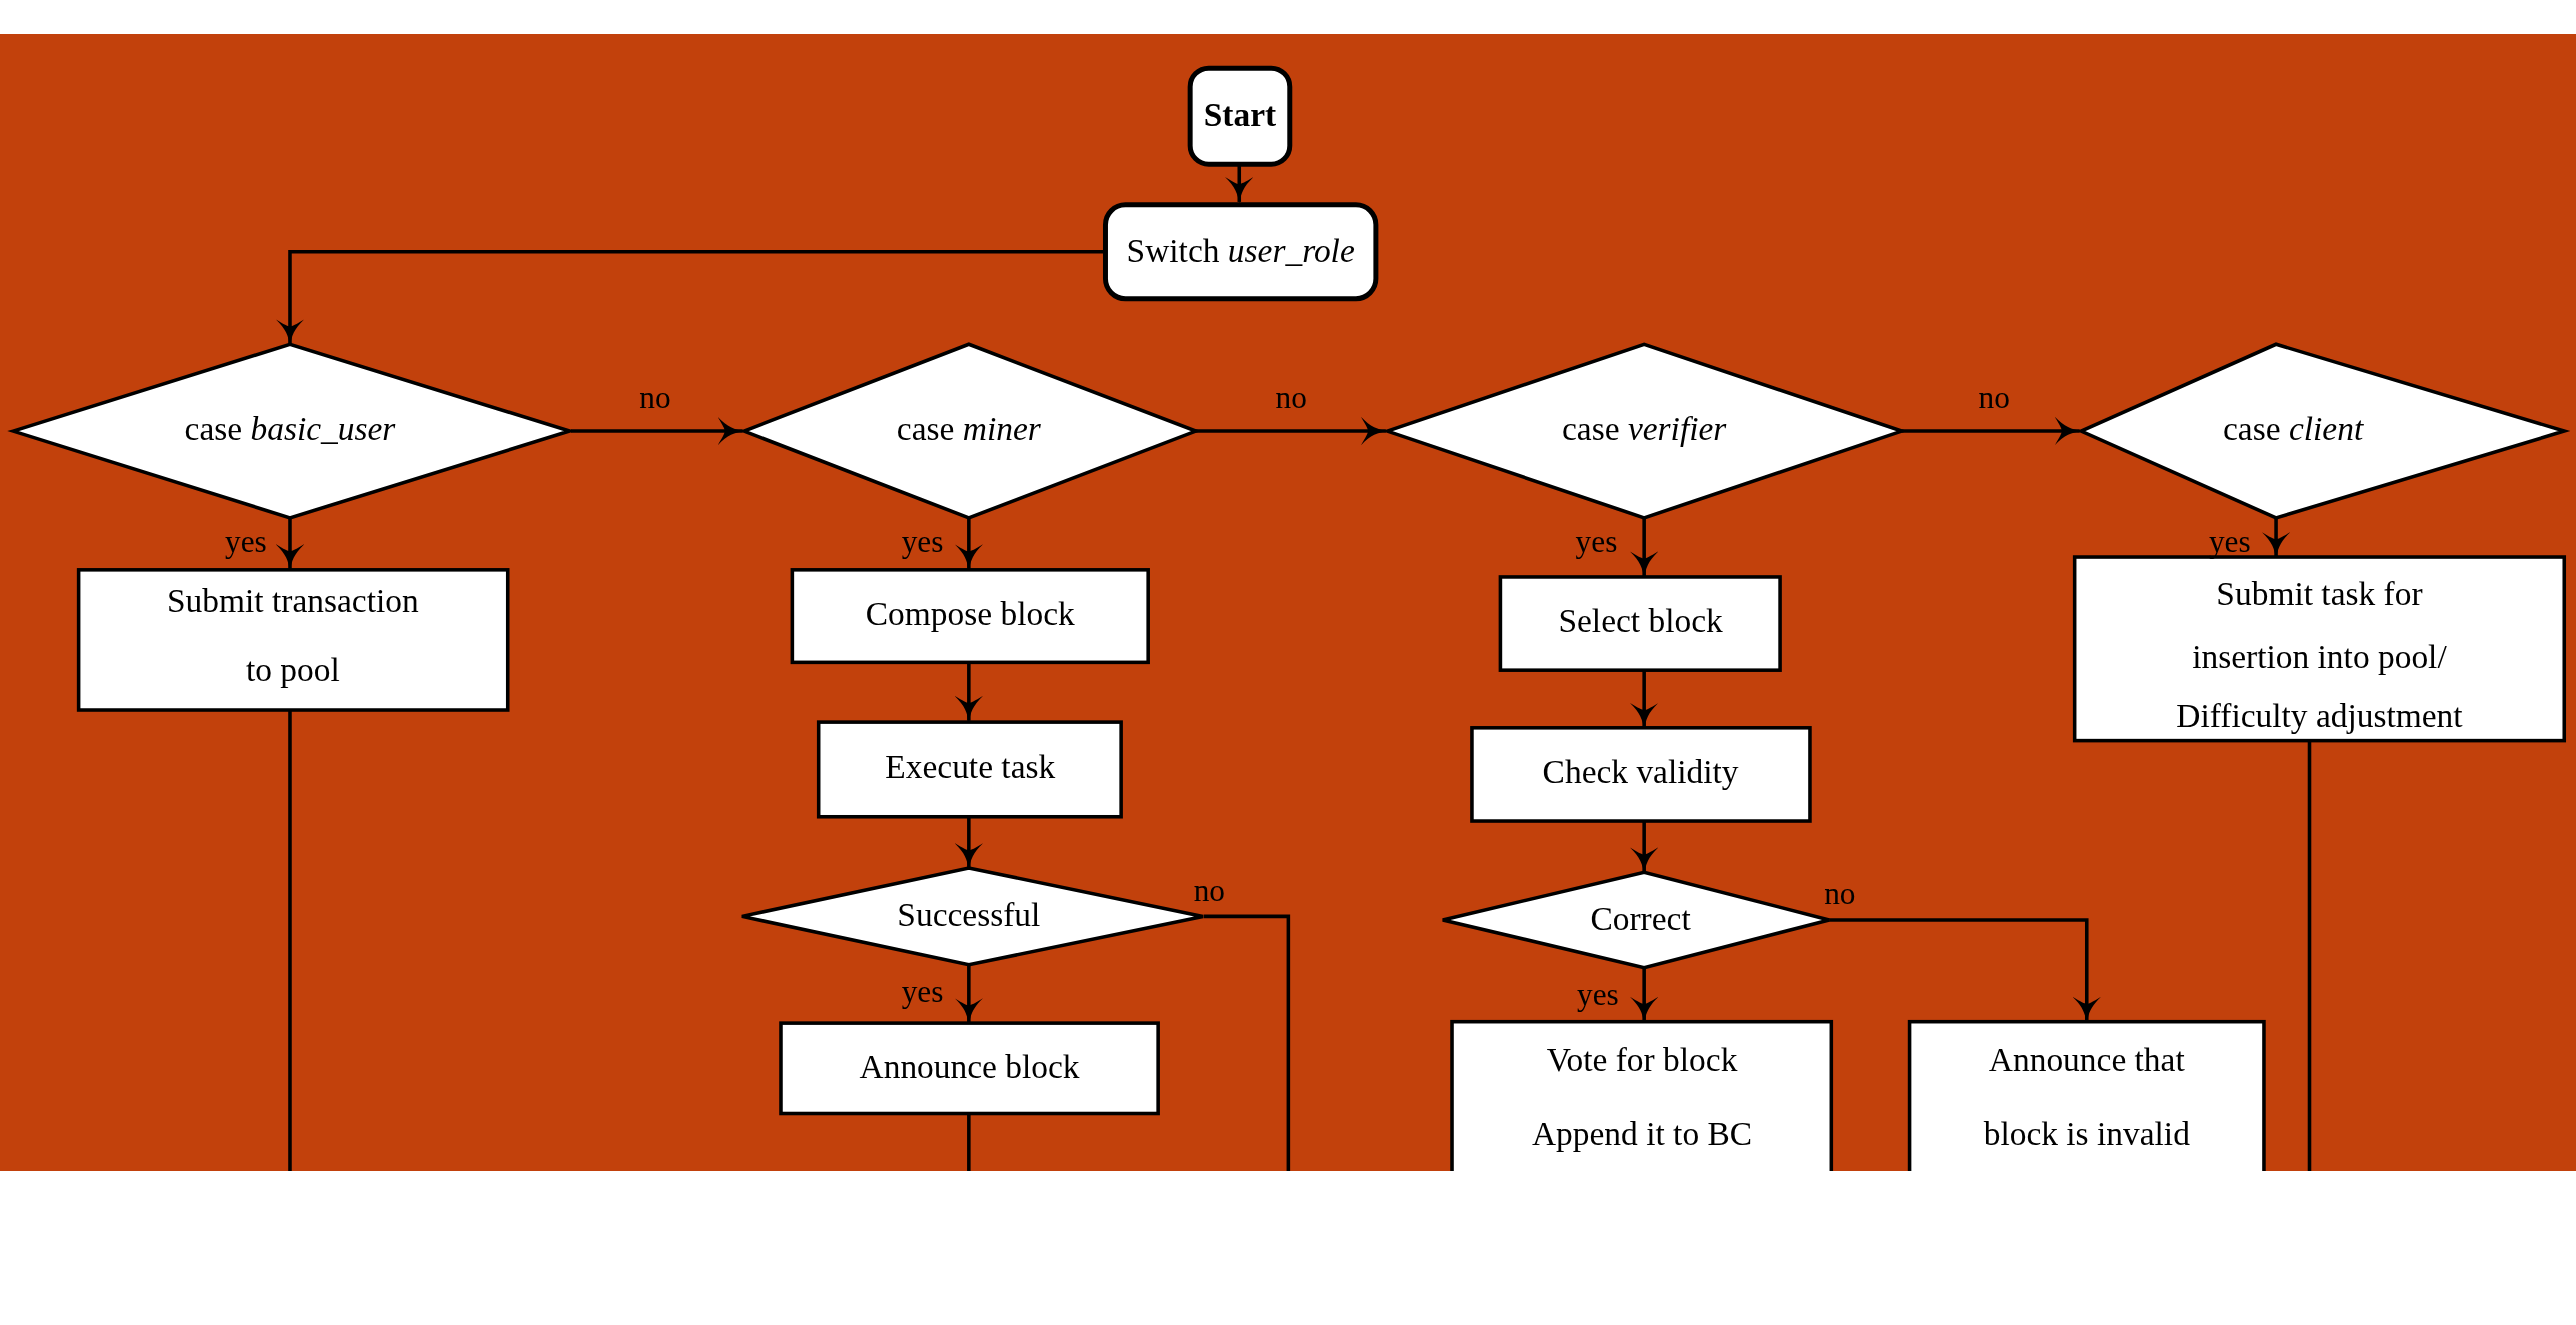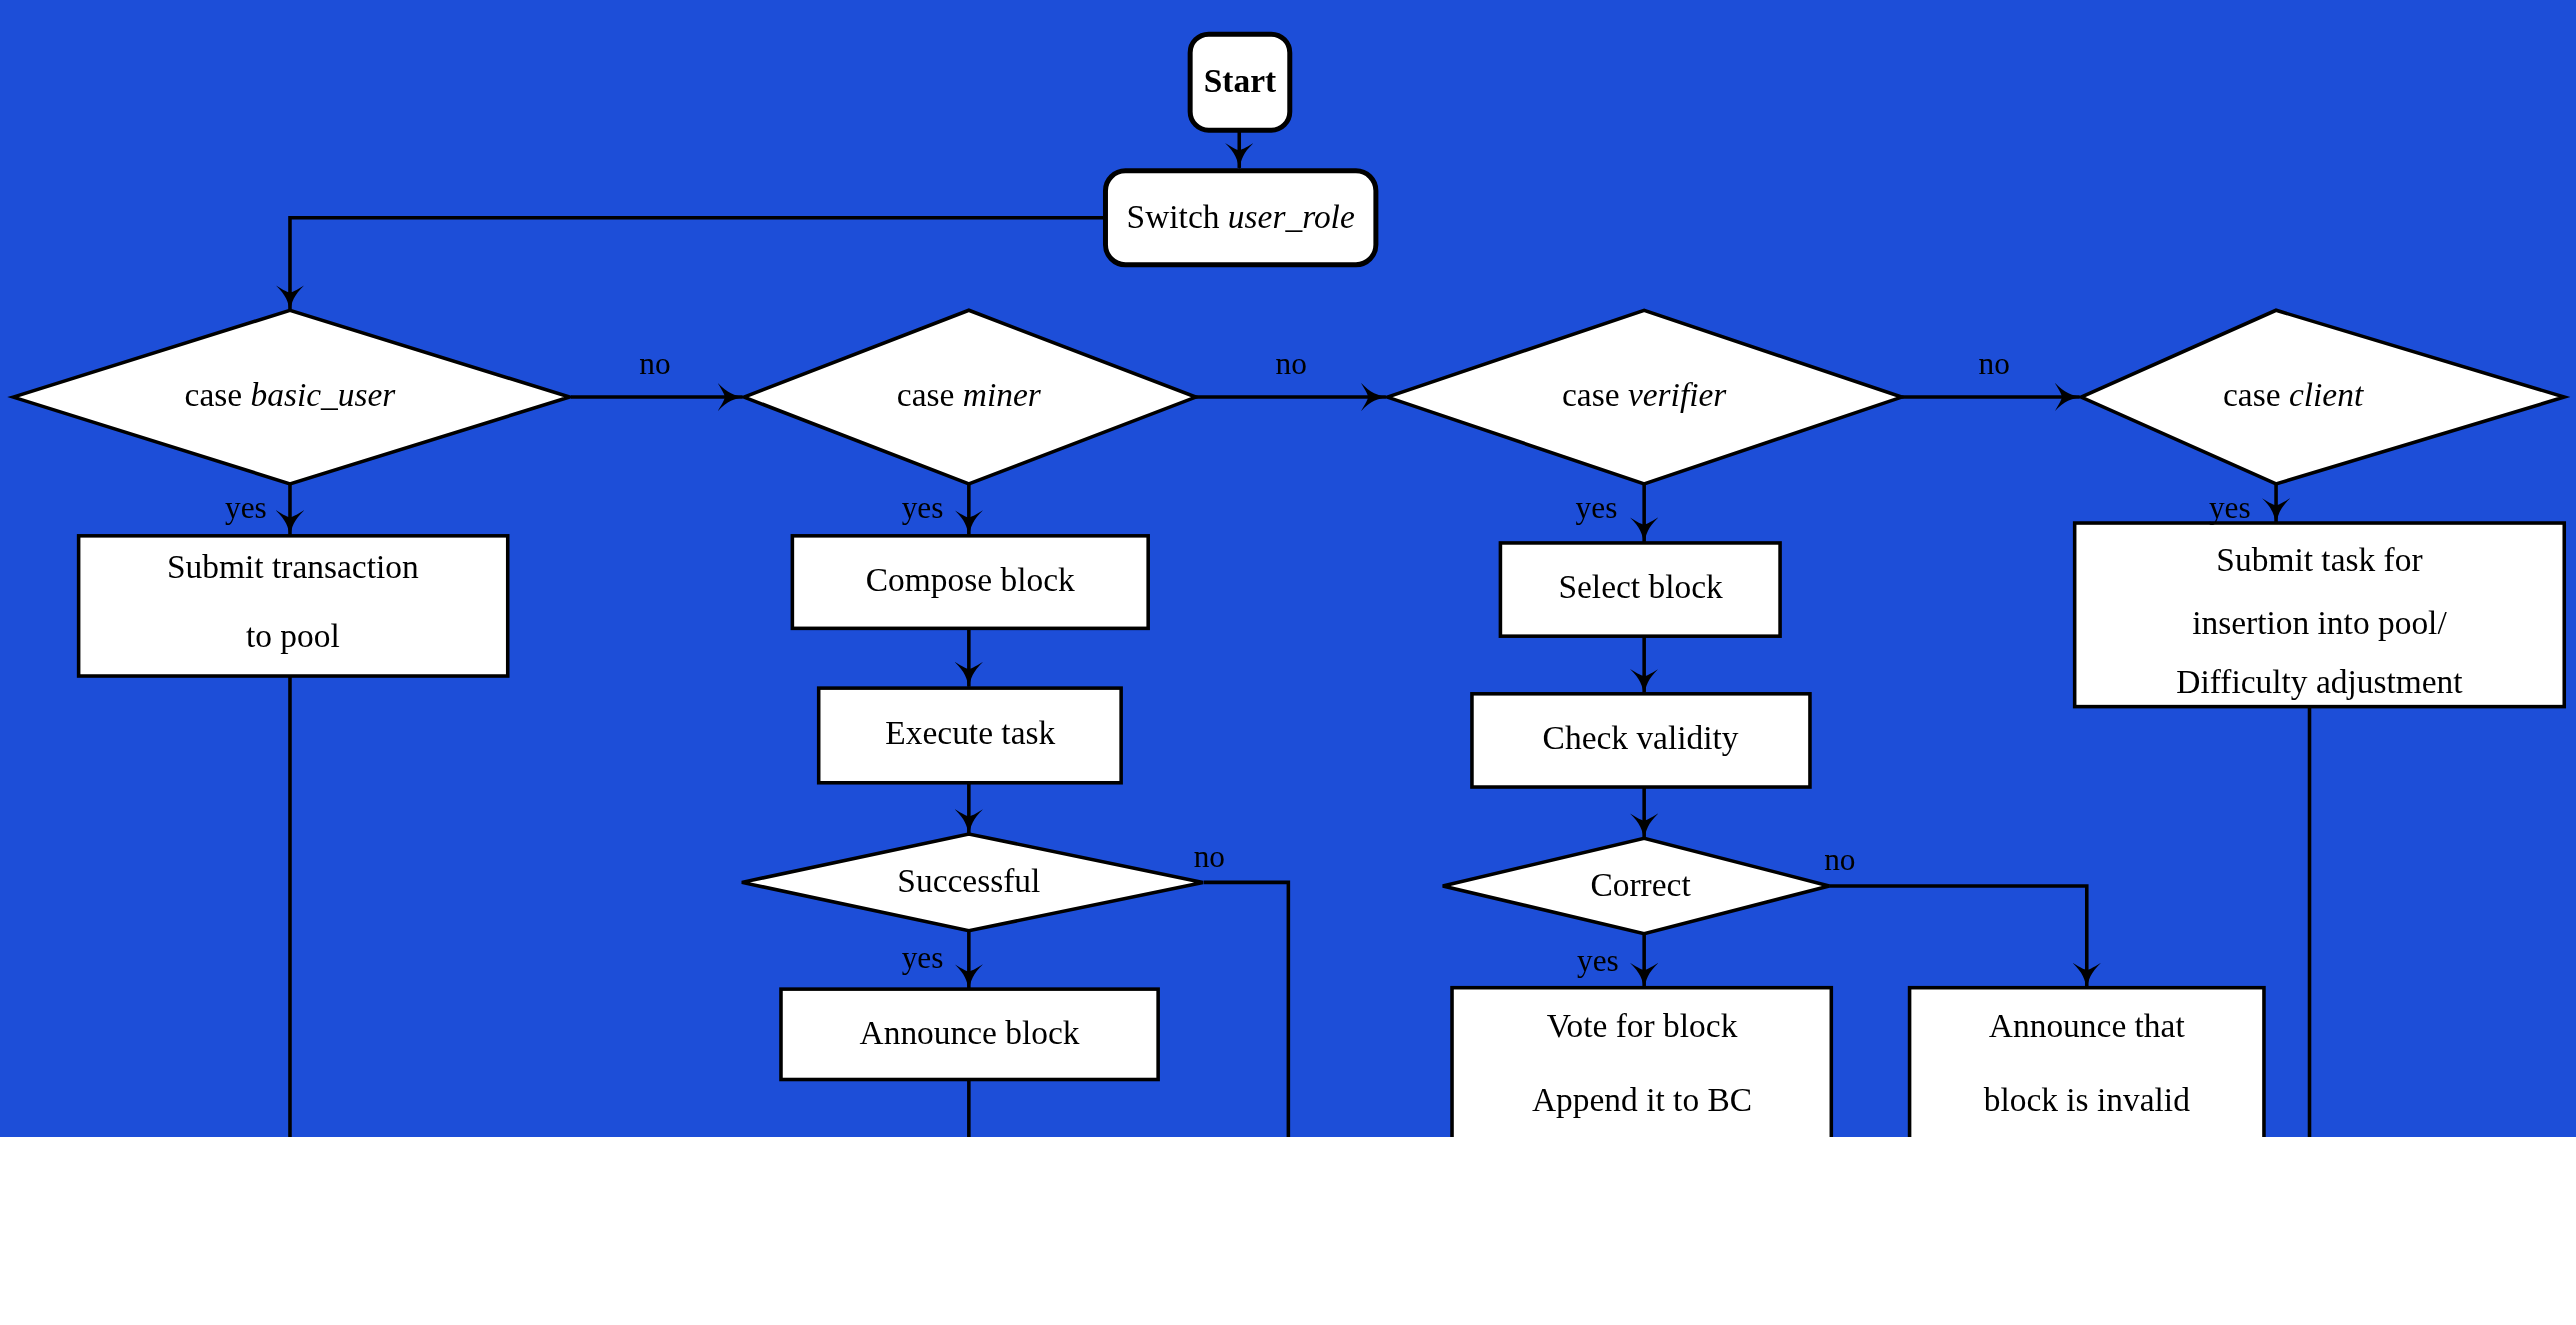--- a/index.html
+++ b/index.html
@@ -7,22 +7,23 @@
     padding: 0;
     background: #ffffff;
   }
   body {
     font-family: "Liberation Serif", "DejaVu Serif", serif;
   }
   #flowchart-root {
     position: relative;
     width: 2576px;
     height: 1137px;
-    background: #1d4ed8;
+    background: #c2410c;
     overflow: hidden;
+    margin-top: 34px;
   }
   svg#flow-svg {
     display: block;
     width: 2576px;
     height: 1325px;
   }
   .shape-stroke {
     fill: #ffffff;
     stroke: #000000;
     stroke-width: 5;

